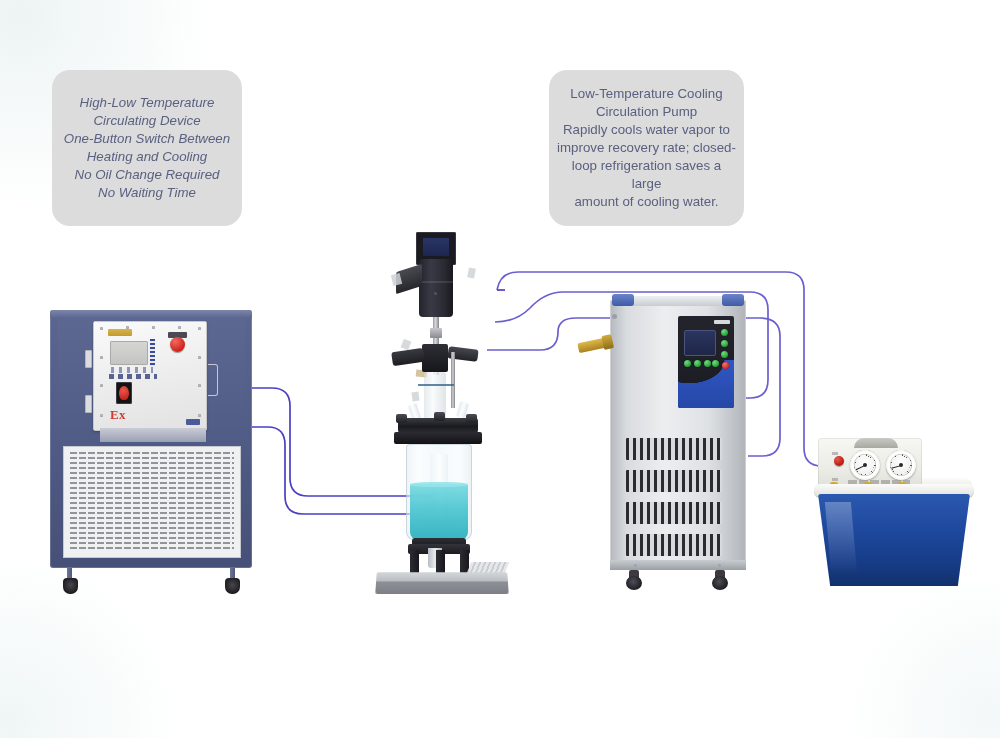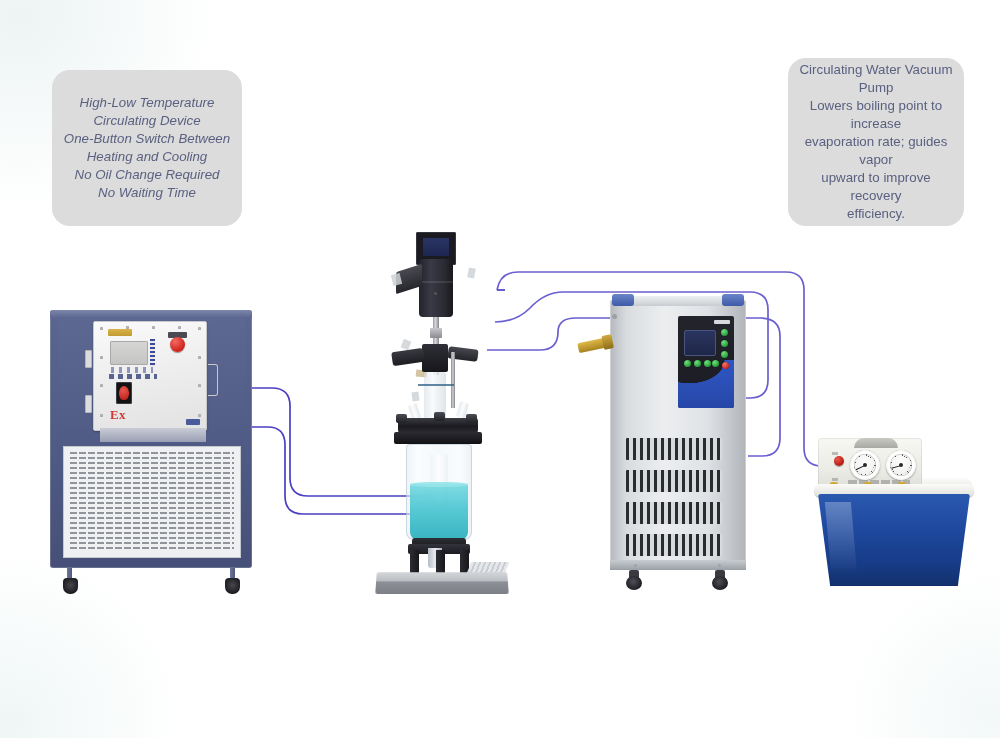--- a/index.html
+++ b/index.html
@@ -491,29 +491,29 @@
 
   <div class="callout" style="left:52px; top:70px; width:190px; height:156px;font-style:italic;">
     <span>High-Low Temperature
 Circulating Device
 One-Button Switch Between
 Heating and Cooling
 No Oil Change Required
 No Waiting Time</span>
   </div>
 
-
-  <div class="callout" style="left:788px; top:58px; width:176px; height:168px;">
-    <span>Circulating Water Vacuum
-Pump
-Lowers boiling point to increase
-evaporation rate; guides vapor
-upward to improve recovery
-efficiency.</span>
+  <div class="callout" style="left:549px; top:70px; width:195px; height:156px;">
+    <span>Low-Temperature Cooling
+Circulation Pump
+Rapidly cools water vapor to
+improve recovery rate; closed-
+loop refrigeration saves a large
+amount of cooling water.</span>
   </div>
+
 
   <svg id="tubes" viewBox="0 0 1000 738">
 
     <path d="M249,388 H272 Q290,388 290,406 V478 Q290,496 308,496 H430"></path>
 
     <path d="M249,427 H268 Q285,427 285,445 V496 Q285,514 303,514 H410"></path>
 
     <path class="soft" d="M497,290 Q500,272 518,272 H786 Q804,272 804,290 V448 Q804,466 822,466 H838"></path>
 
     <path class="soft" d="M495,322 Q516,322 530,308 Q545,292 563,292 H750 Q768,292 768,310 V380 Q768,398 750,398 H744"></path>

